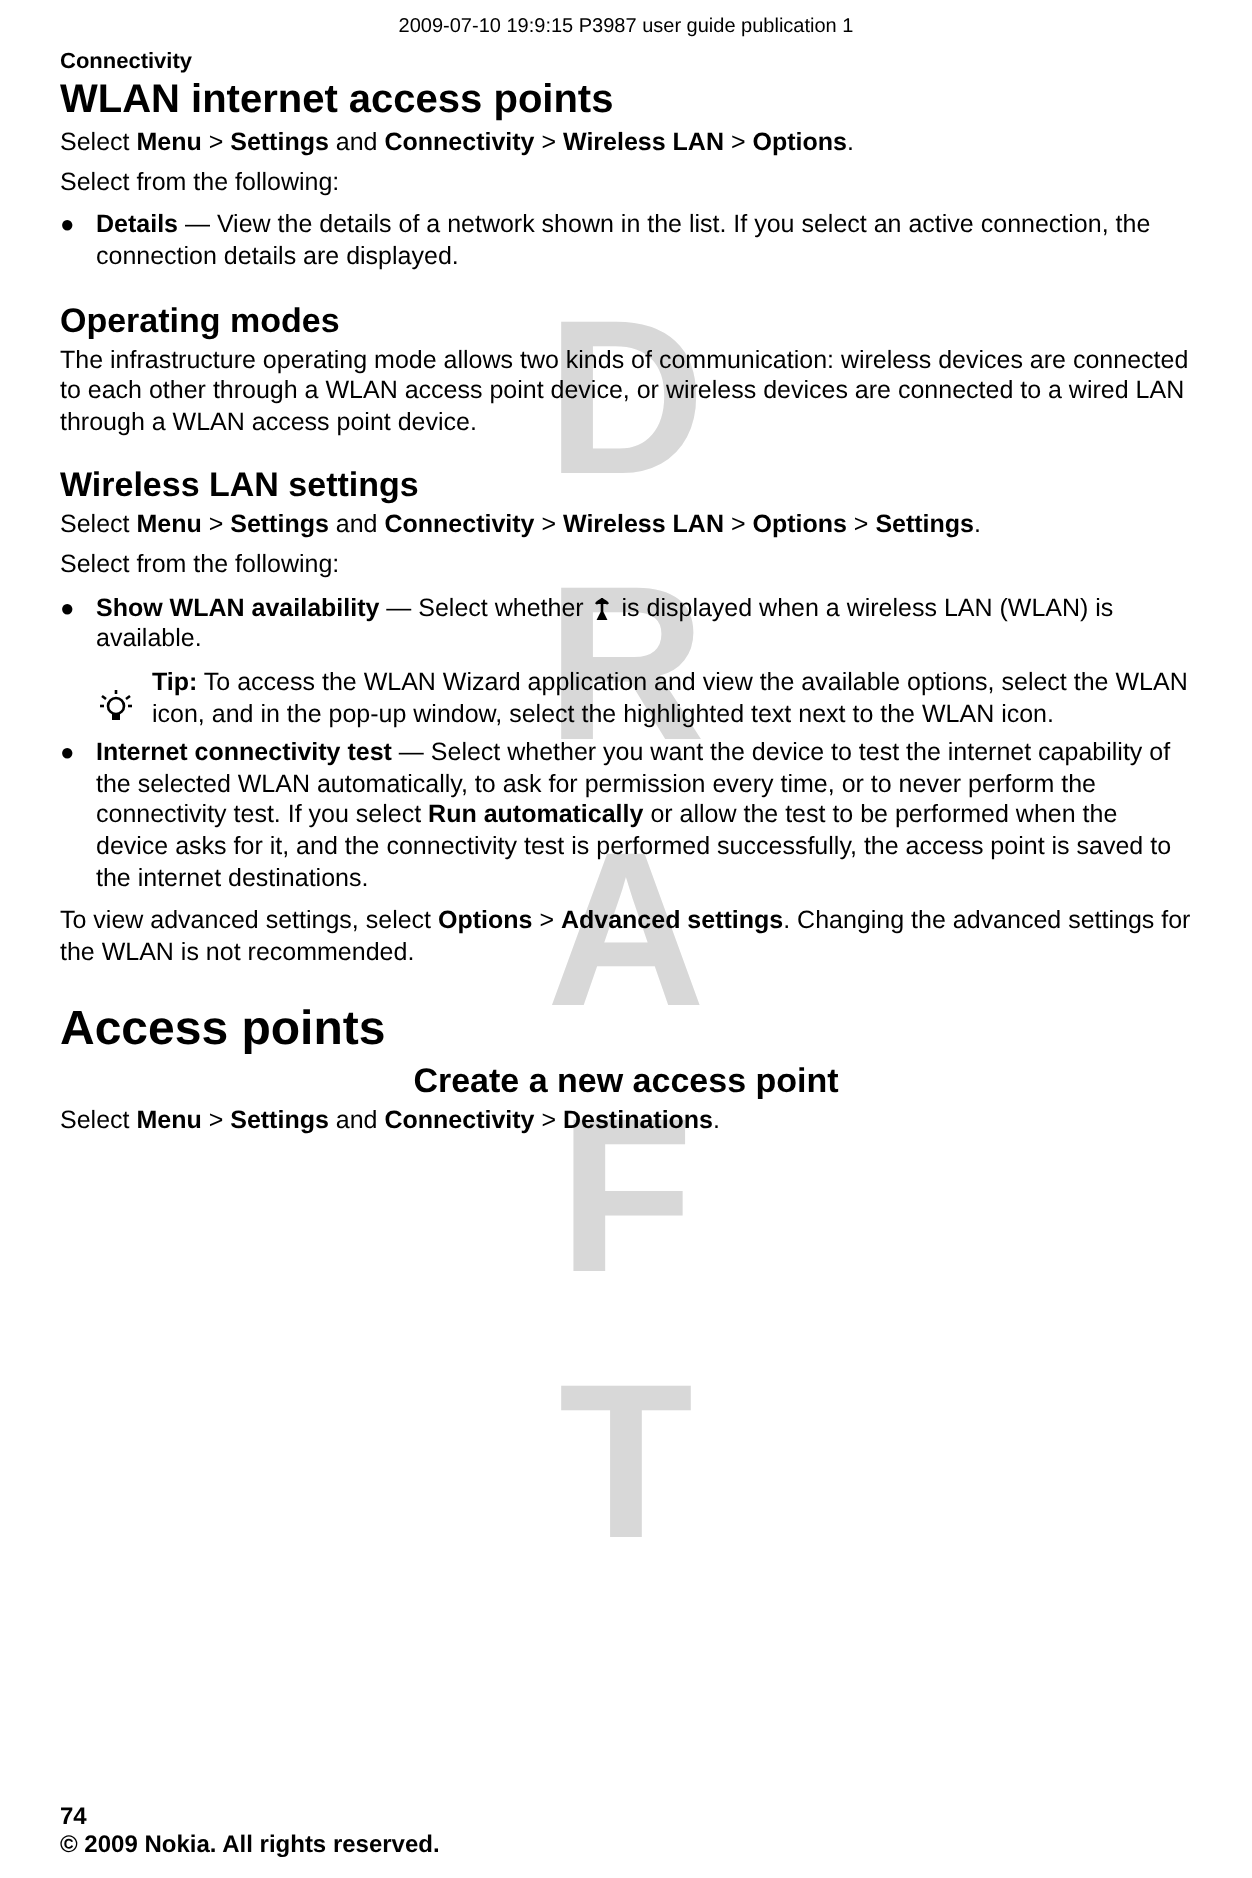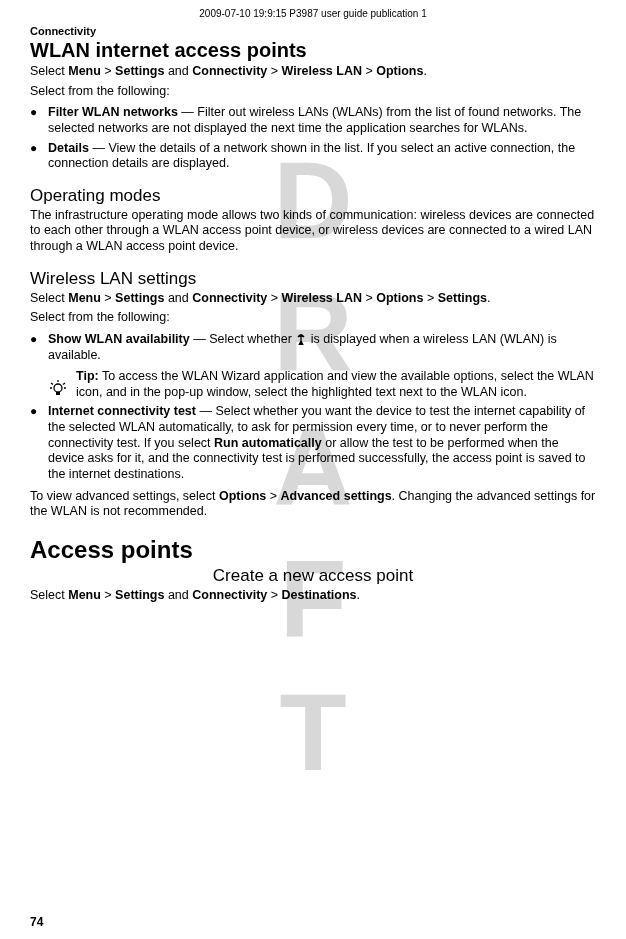--- a/index.html
+++ b/index.html
@@ -44,21 +44,21 @@
       font-weight: 700;
       margin-bottom: 2px;
     }
     h1.h-large {
       font-size: 20px;
       font-weight: 700;
       margin-bottom: 2px;
     }
     h2.h-med {
       font-size: 17px;
-      font-weight: 400;
+      font-weight: 700;
       margin-top: 14px;
       margin-bottom: 2px;
     }
     h1.h-xlarge {
       font-size: 24px;
       font-weight: 700;
       margin-top: 16px;
       margin-bottom: 0;
     }
     p, li {
@@ -134,23 +134,20 @@
 
   <h1 class="h-large">WLAN internet access points</h1>
 
   <p class="nav-line">
     <span>Select </span><span class="b">Menu</span><span> &gt; </span><span class="b">Settings</span><span> and </span><span class="b">Connectivity</span><span> &gt; </span><span class="b">Wireless LAN</span><span> &gt; </span><span class="b">Options</span><span>.</span>
   </p>
 
   <p>Select from the following:</p>
 
   <ul class="bullets">
-    <li>
-      <span class="b">Filter WLAN networks</span><span> — Filter out wireless LANs (WLANs) from the list of found networks. The selected networks are not displayed the next time the application searches for WLANs.</span>
-    </li>
     <li>
       <span class="b">Details</span><span> — View the details of a network shown in the list. If you select an active connection, the connection details are displayed.</span>
     </li>
   </ul>
 
   <h2 class="h-med">Operating modes</h2>
   <p>The infrastructure operating mode allows two kinds of communication: wireless devices are connected to each other through a WLAN access point device, or wireless devices are connected to a wired LAN through a WLAN access point device.</p>
 
   <h2 class="h-med">Wireless LAN settings</h2>
 
@@ -199,13 +196,14 @@
   <h2 class="h-med" style="margin-top:2px;text-align:center;">Create a new access point</h2>
 
   <p class="nav-line">
     <span>Select </span><span class="b">Menu</span><span> &gt; </span><span class="b">Settings</span><span> and </span><span class="b">Connectivity</span><span> &gt; </span><span class="b">Destinations</span><span>.</span>
   </p>
 
 </div>
 
 <div class="footer">
   <span>74</span>
+  <span>© 2009 Nokia. All rights reserved.</span>
 </div>
 
 </body></html>

